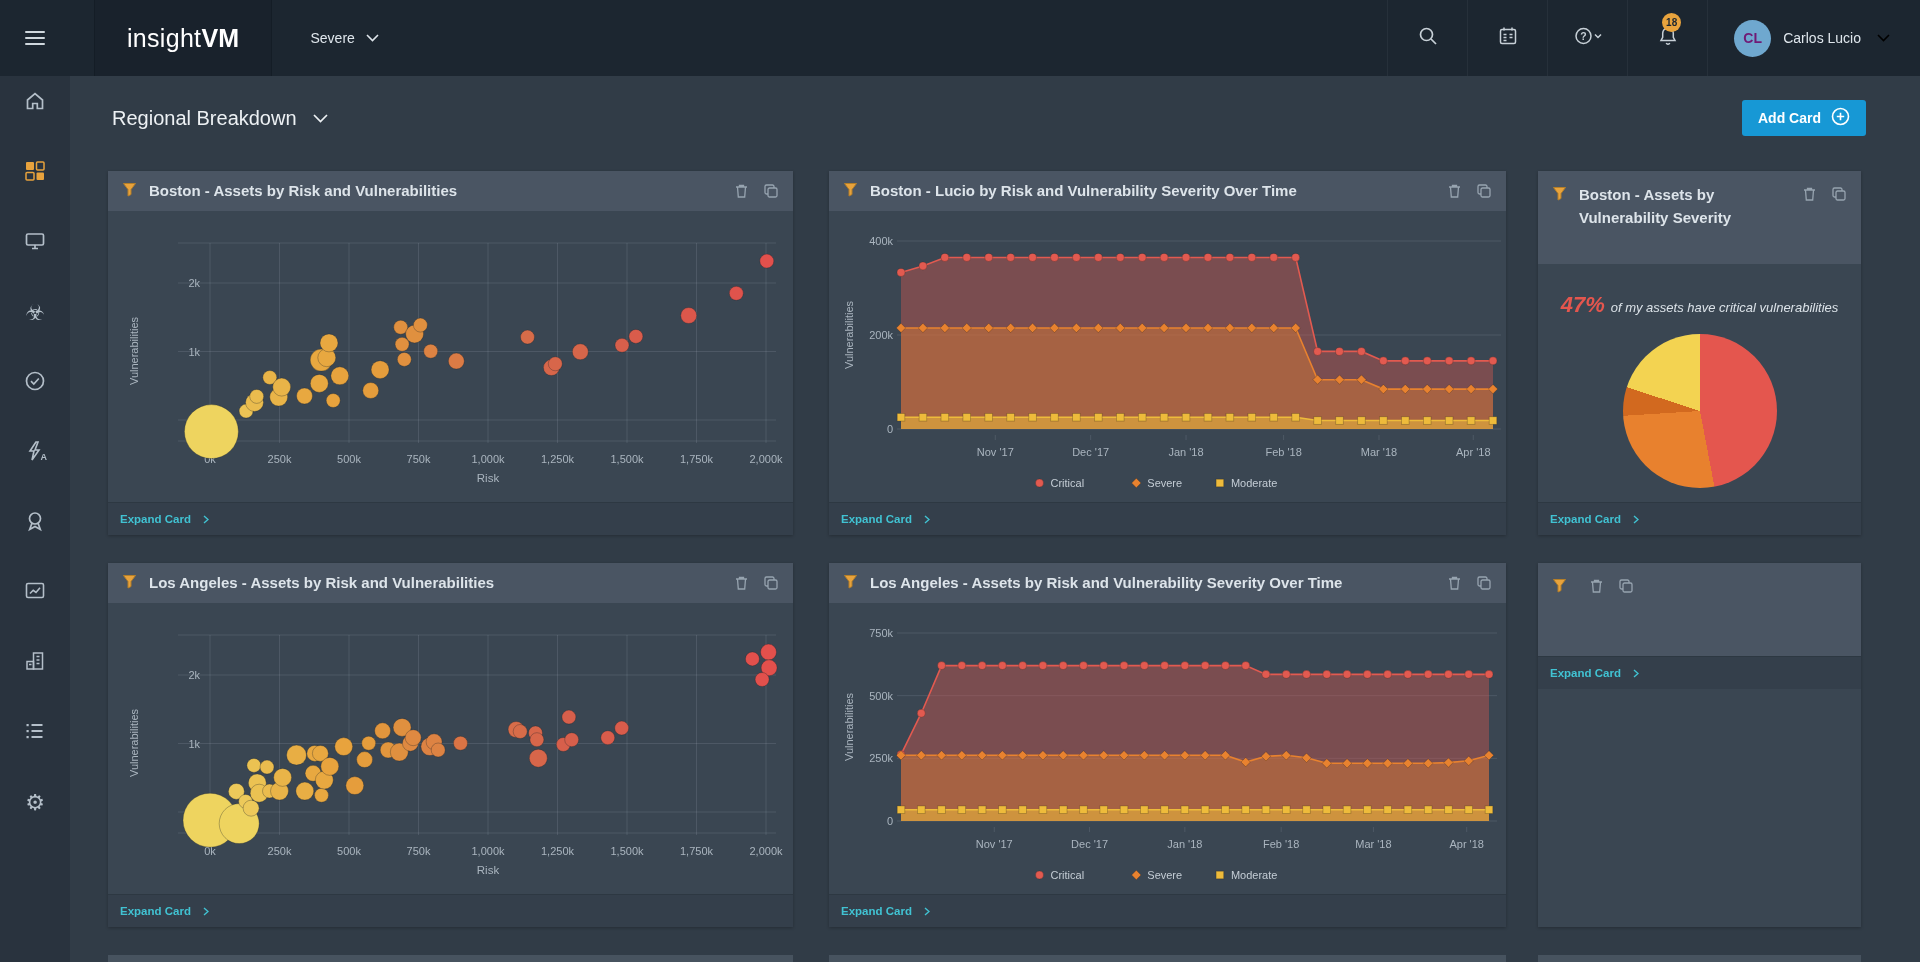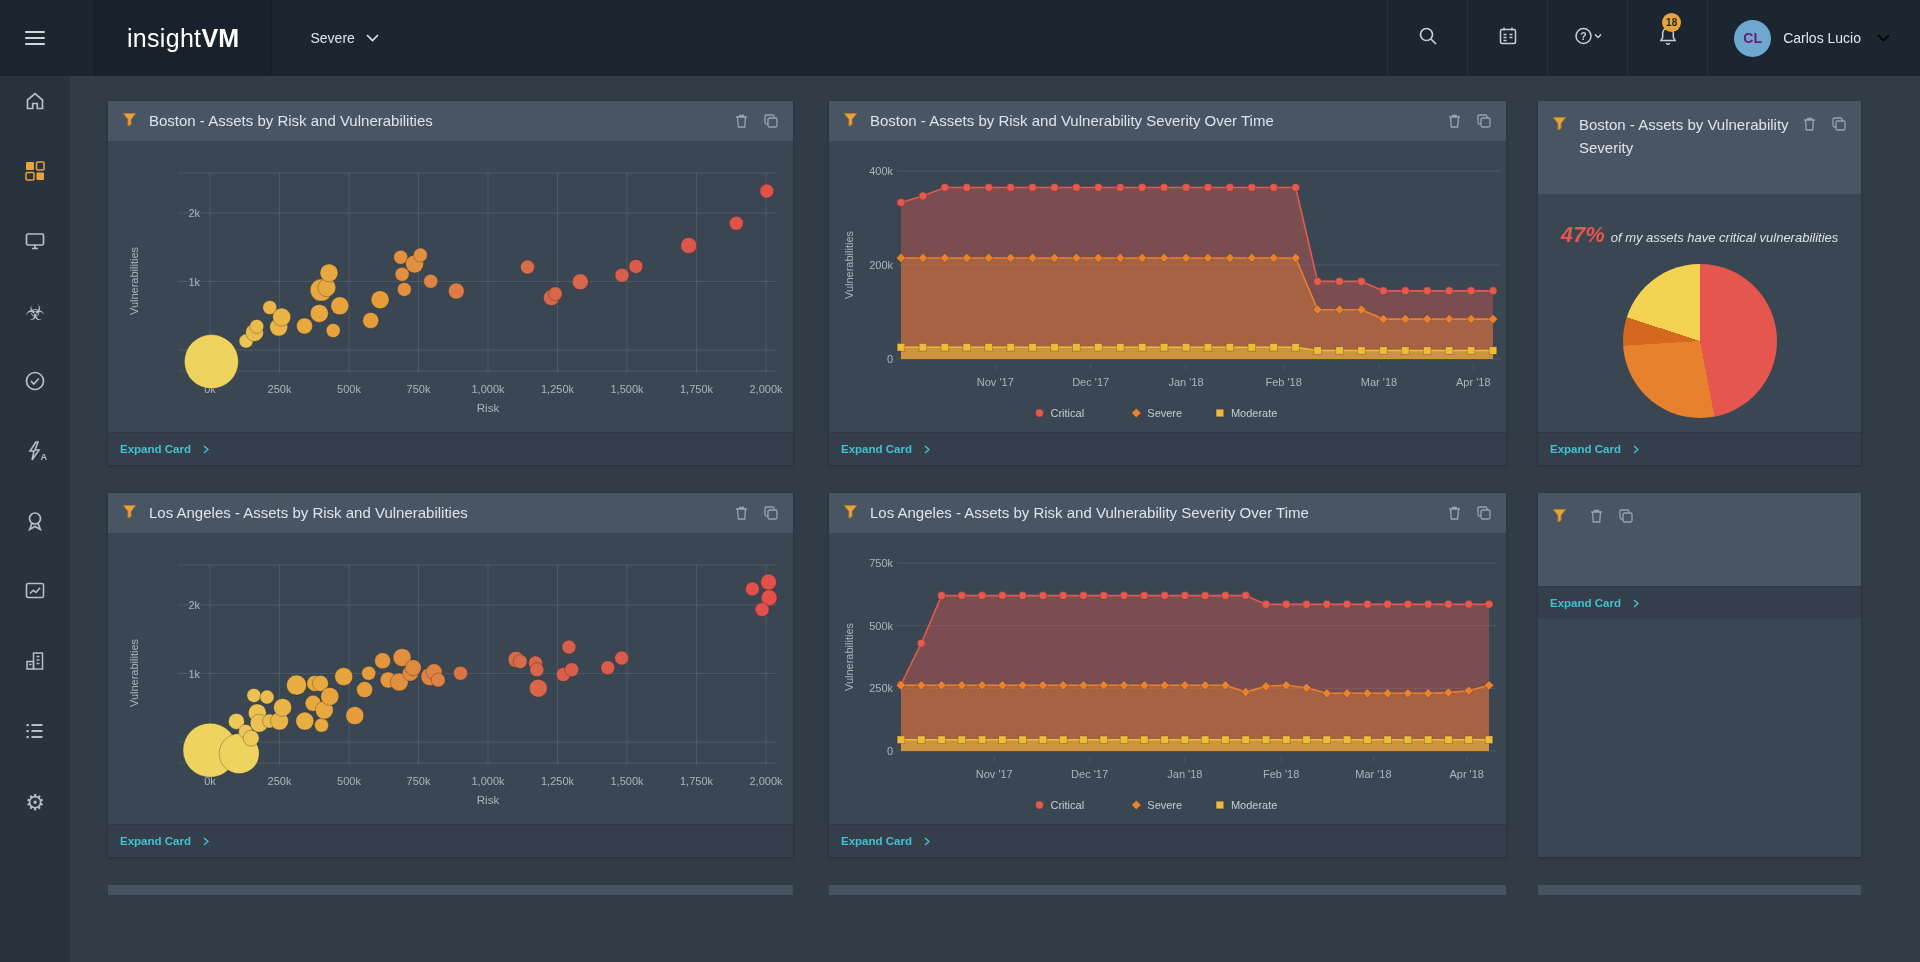--- a/index.html
+++ b/index.html
@@ -33,21 +33,21 @@
   .page-head{display:flex;align-items:center;margin:30px 54px 0 42px;height:40px;}
   .page-title-wrap{display:flex;align-items:center;gap:16px;color:#edf1f4;cursor:pointer;}
   .page-title{font-size:20px;font-weight:500;}
   .add-card{margin-left:auto;height:36px;background:#1798d5;border-radius:3px;display:flex;align-items:center;gap:10px;padding:0 16px;color:#fff;font-size:14px;font-weight:700;cursor:pointer;}
   .grid{padding:33px 0 0 38px;}
   .row{display:flex;height:364px;margin-bottom:28px;}
   .card{background:#3a4652;display:flex;flex-direction:column;box-shadow:0 1px 3px rgba(0,0,0,.25);}
   .card.c1{width:685px;}
   .card.c2{width:677px;margin-left:36px;}
   .card.c3{width:323px;margin-left:32px;}
-  .card-head{background:#4a5563;display:flex;align-items:center;padding:0 14px;min-height:40px;}
+  .card-head{background:#4a5563;display:flex;align-items:center;padding:0 14px;min-height:40px;font-weight:bold;}
   .c3 .card-head{min-height:80px;align-items:flex-start;padding-top:13px;}
   .funnel{margin-right:12px;flex:none;}
   .c3 .funnel{margin-top:2px;}
   .card-title{font-size:15px;color:#dde4ea;flex:1;line-height:1.5;}
   .head-icons{display:flex;gap:14px;color:#97a4b0;flex:none;margin-left:10px;}
   .head-icons span{cursor:pointer;display:inline-flex;}
   .card-body{flex:1;position:relative;overflow:hidden;}
   .card-foot{height:32px;border-top:1px solid #2d3842;background:#343f4b;display:flex;align-items:center;padding:0 12px;color:#41c2d2;font-size:11.5px;font-weight:600;cursor:pointer;gap:12px;}
   .stat{text-align:center;margin-top:24px;font-size:13px;color:#dbe2e8;line-height:1.55;padding:0 4px;font-style:italic;}
   .stat .pct{color:#e4564e;font-size:22px;font-weight:700;margin-right:6px;}
@@ -184,20 +184,39 @@
           <rect x="3.5" y="11" width="2.2" height="2.2" fill="currentColor" stroke="none"></rect>
           <rect x="3.5" y="17" width="2.2" height="2.2" fill="currentColor" stroke="none"></rect>
         </svg></span>
   </div>
   <div class="side-item">
     <span class="uni-icon">⚙</span>
   </div>
 </div>
 
 <div class="content">
+  <div class="page-head">
+    <div class="page-title-wrap">
+      <span class="page-title">Regional Breakdown</span>
+      <span class="chev">
+        <svg width="15" height="9" viewBox="0 0 15 9">
+            <path d="M1 1l6.5 6.5L14 1" stroke="currentColor" stroke-width="1.7" fill="none"></path>
+          </svg>
+      </span>
+    </div>
+    <div class="add-card">
+      <span>Add Card</span>
+      <span>
+        <svg width="19" height="19" viewBox="0 0 19 19" fill="none" stroke="#fff" stroke-width="1.6">
+            <circle cx="9.5" cy="9.5" r="8"></circle>
+            <path d="M9.5 5.8v7.4M5.8 9.5h7.4"></path>
+          </svg>
+      </span>
+    </div>
+  </div>
 
   <div class="grid">
 
     <div class="row">
       <div class="card c1">
         <div class="card-head">
           <span class="funnel"><svg width="15" height="15" viewBox="0 0 15 15">
                 <path d="M1.5 1.5h12L9 7.5v5L6 14V7.5z" fill="#e8a33d" stroke="#b57f28"></path>
               </svg></span>
           <span class="card-title">Boston - Assets by Risk and Vulnerabilities</span>
@@ -287,21 +306,21 @@
               </svg>
             </span>
         </div>
       </div>
 
       <div class="card c2">
         <div class="card-head">
           <span class="funnel"><svg width="15" height="15" viewBox="0 0 15 15">
                 <path d="M1.5 1.5h12L9 7.5v5L6 14V7.5z" fill="#e8a33d" stroke="#b57f28"></path>
               </svg></span>
-          <span class="card-title">Boston - Assets by Risk and Vulnerability Severity Over Time</span>
+          <span class="card-title">Boston - Lucio by Risk and Vulnerability Severity Over Time</span>
           <span class="head-icons">
             <span>
                 <svg width="15" height="16" viewBox="0 0 15 16" fill="none" stroke="currentColor" stroke-width="1.3">
                   <path d="M2 4h11M5.5 4V2.5h4V4M3.5 4l.8 10h6.4l.8-10"></path>
                 </svg>
               </span>
             <span>
                 <svg width="16" height="16" viewBox="0 0 16 16" fill="none" stroke="currentColor" stroke-width="1.3">
                   <rect x="5" y="5" width="9" height="9" rx="1.5"></rect>
                   <path d="M11 5V3.5A1.5 1.5 0 009.5 2h-6A1.5 1.5 0 002 3.5v6A1.5 1.5 0 003.5 11H5"></path>

